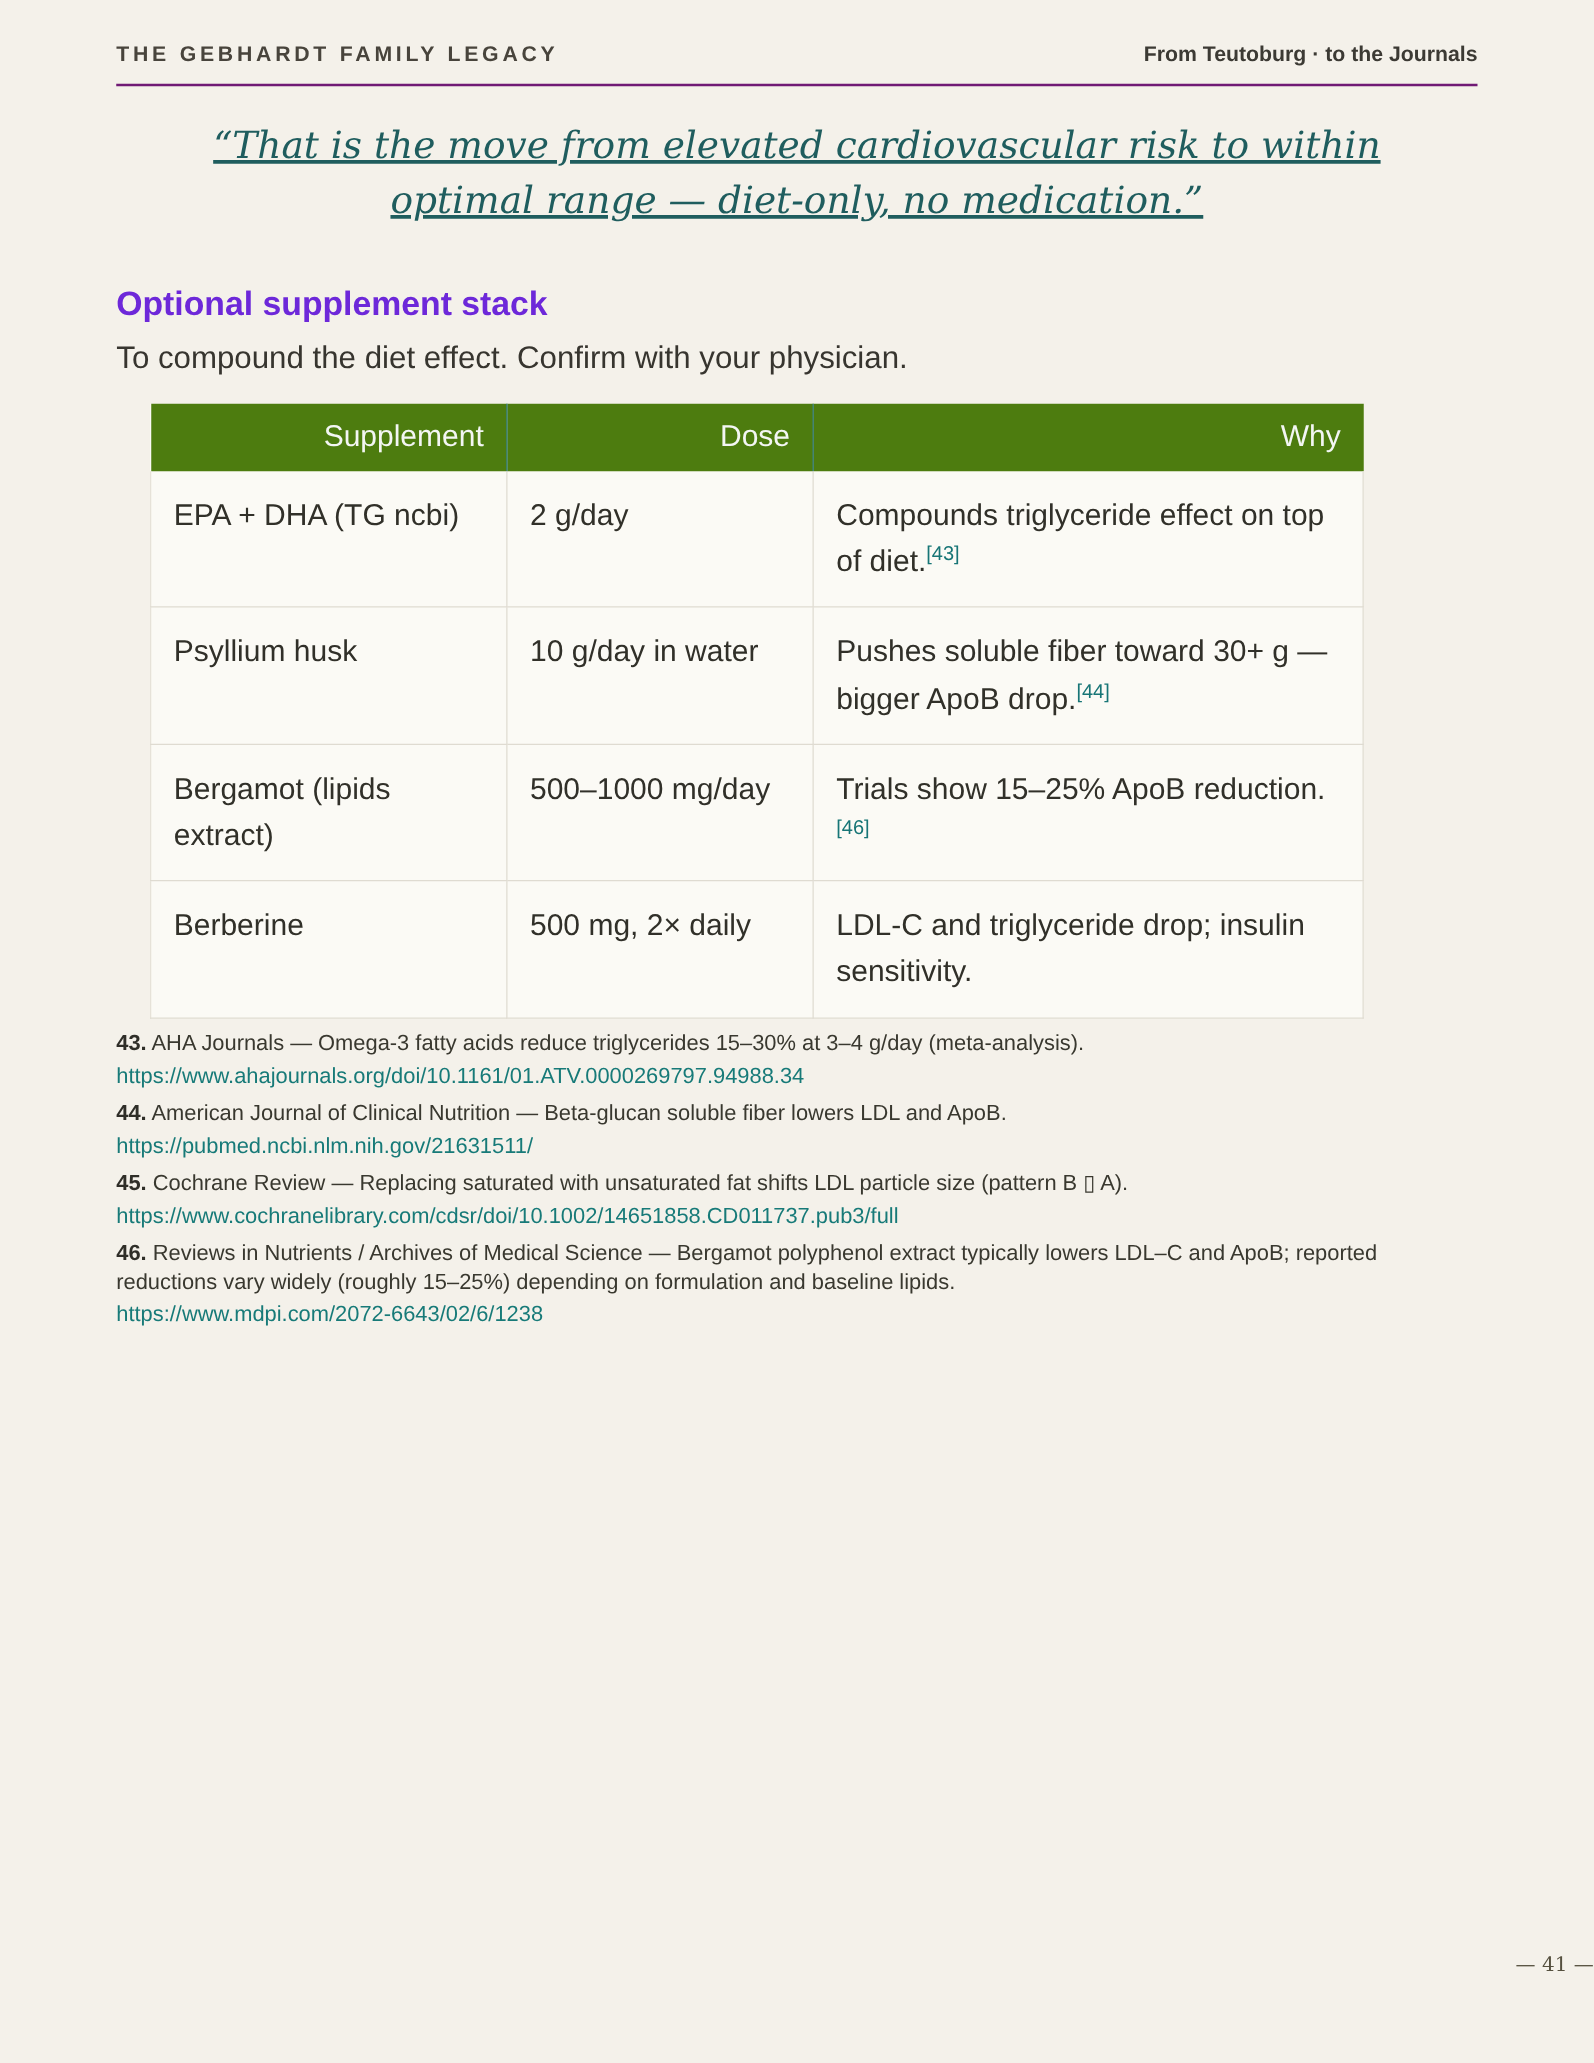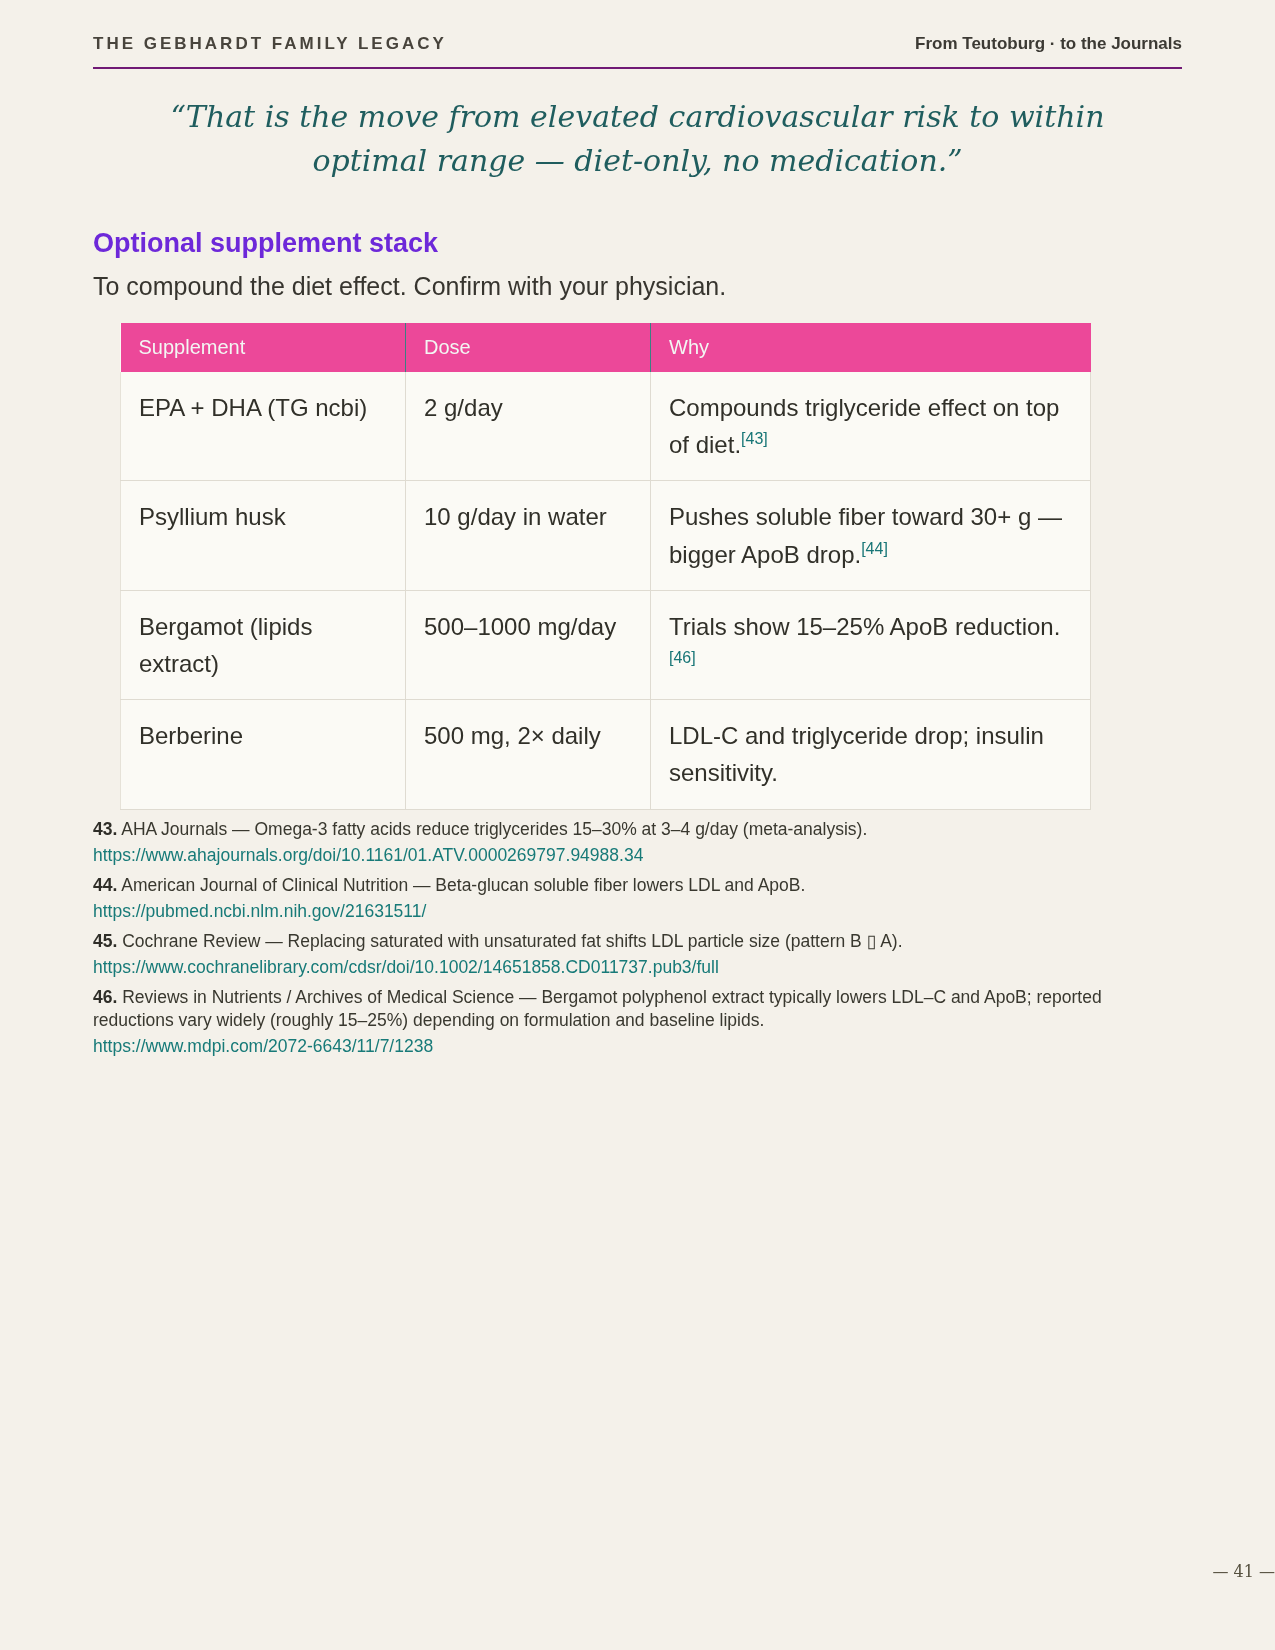--- a/index.html
+++ b/index.html
@@ -37,20 +37,21 @@
   
   .quote {
     margin: 26px auto 0 auto;
     width: 960px;
     text-align: center;
     font-family: "DejaVu Serif", serif;
     font-style: italic;
     font-size: 30px;
     line-height: 1.45;
     color: #1f5d5e;
+    text-decoration: underline;
   }
 
   
   .section-title {
     margin-top: 46px;
     font-size: 27px;
     font-weight: 700;
     color: #6d28d9;
   }
   .section-intro {
@@ -65,27 +66,27 @@
     width: 970px;
     border-collapse: collapse;
     table-layout: fixed;
     background: #fbfaf5;
     font-size: 24px;
   }
   table.supp col.c1 { width: 285px; }
   table.supp col.c2 { width: 245px; }
   table.supp col.c3 { width: 440px; }
   table.supp thead th {
-    background: #ec4899;
+    background: #4d7c0f;
     color: #f3f6f3;
     font-weight: 400;
-    text-align: left;
+    text-align: right;
     padding: 13px 18px;
     border-right: 1px solid #3a8182;
-    font-size: 20px;
+    font-size: 24px;
   }
   table.supp thead th:last-child { border-right: none; }
   table.supp tbody td {
     vertical-align: top;
     padding: 17px 24px 17px 18px;
     border-bottom: 1px solid #dfdbd1;
     border-right: 1px solid #dfdbd1;
     line-height: 1.55;
     color: #313029;
   }
@@ -192,19 +193,19 @@
       <a class="note-url" href="#">https://pubmed.ncbi.nlm.nih.gov/21631511/</a>
     </div>
 
     <div class="note">
       <span class="num">45.</span><span> Cochrane Review — Replacing saturated with unsaturated fat shifts LDL particle size (pattern B ▯ A).</span>
       <a class="note-url" href="#">https://www.cochranelibrary.com/cdsr/doi/10.1002/14651858.CD011737.pub3/full</a>
     </div>
 
     <div class="note">
       <span class="num">46.</span><span> Reviews in Nutrients / Archives of Medical Science — Bergamot polyphenol extract typically lowers LDL–C and ApoB; reported reductions vary widely (roughly 15–25%) depending on formulation and baseline lipids.</span>
-      <a class="note-url" href="#">https://www.mdpi.com/2072-6643/11/7/1238</a>
+      <a class="note-url" href="#">https://www.mdpi.com/2072-6643/02/6/1238</a>
     </div>
   </div>
 
 </div>
 
 <div class="page-number">— 41 —</div>
 
 </body></html>

